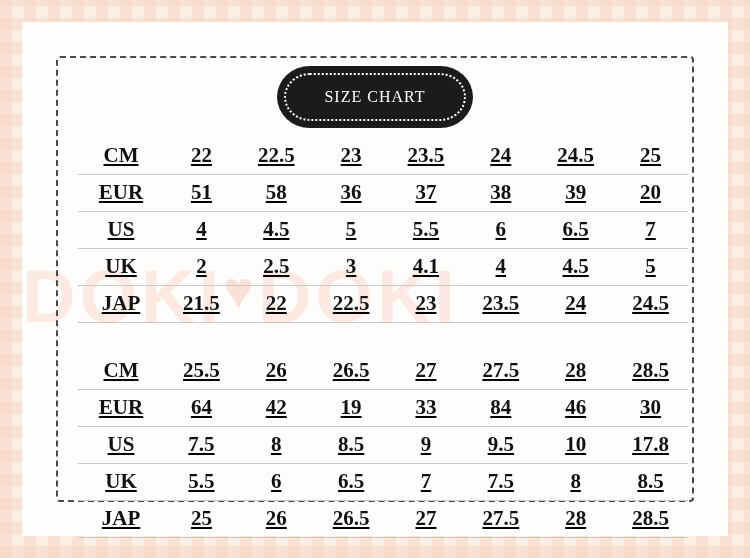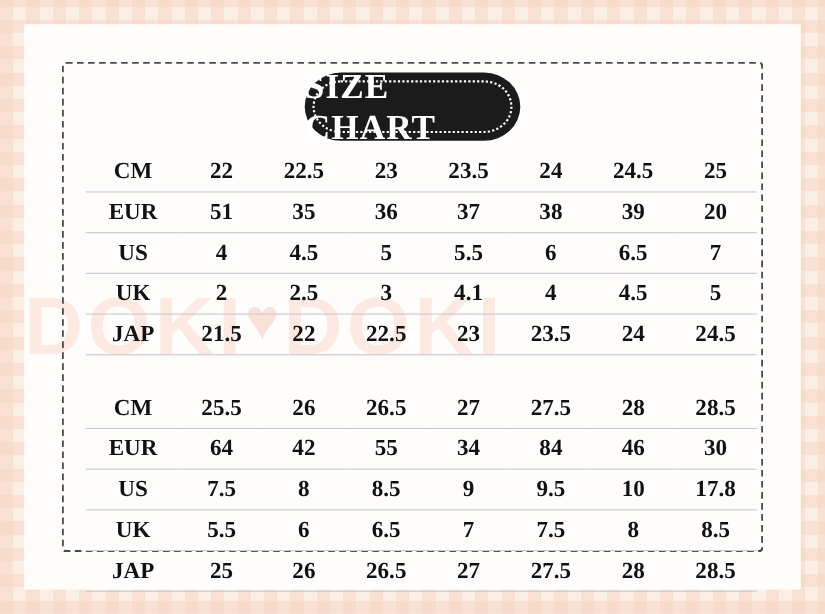--- a/index.html
+++ b/index.html
@@ -87,33 +87,34 @@
     right: 7px;
     top: 7px;
     bottom: 7px;
     border: 2px dotted #ffffff;
     border-radius: 30px / 28px;
     pointer-events: none;
   }
   .title-text {
     color: #ffffff;
     font-family: "Liberation Serif", serif;
-    font-weight: bold;
-    font-size: 32px;
+    font-weight: normal;
+    font-size: 16px;
     letter-spacing: 1px;
     z-index: 2;
   }
 
   
   .tables {
     position: absolute;
     left: 56px;
     right: 40px;
     top: 116px;
     z-index: 3;
+    text-decoration: underline;
   }
   table {
     width: 100%;
     border-collapse: collapse;
     table-layout: fixed;
   }
   table td {
     text-align: center;
     font-family: "Liberation Serif", serif;
     font-weight: bold;
@@ -160,21 +161,21 @@
             <td>22.5</td>
             <td>23</td>
             <td>23.5</td>
             <td>24</td>
             <td>24.5</td>
             <td>25</td>
           </tr>
           <tr>
             <td class="rowlabel">EUR</td>
             <td>51</td>
-            <td>35</td>
+            <td>58</td>
             <td>36</td>
             <td>37</td>
             <td>38</td>
             <td>39</td>
             <td>20</td>
           </tr>
           <tr>
             <td class="rowlabel">US</td>
             <td>4</td>
             <td>4.5</td>
@@ -218,22 +219,22 @@
             <td>26.5</td>
             <td>27</td>
             <td>27.5</td>
             <td>28</td>
             <td>28.5</td>
           </tr>
           <tr>
             <td class="rowlabel">EUR</td>
             <td>64</td>
             <td>42</td>
-            <td>55</td>
-            <td>34</td>
+            <td>19</td>
+            <td>33</td>
             <td>84</td>
             <td>46</td>
             <td>30</td>
           </tr>
           <tr>
             <td class="rowlabel">US</td>
             <td>7.5</td>
             <td>8</td>
             <td>8.5</td>
             <td>9</td>

